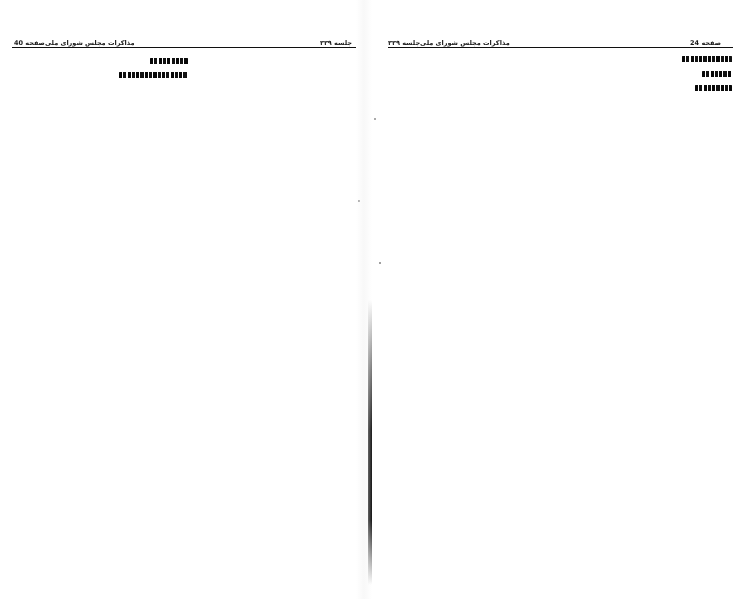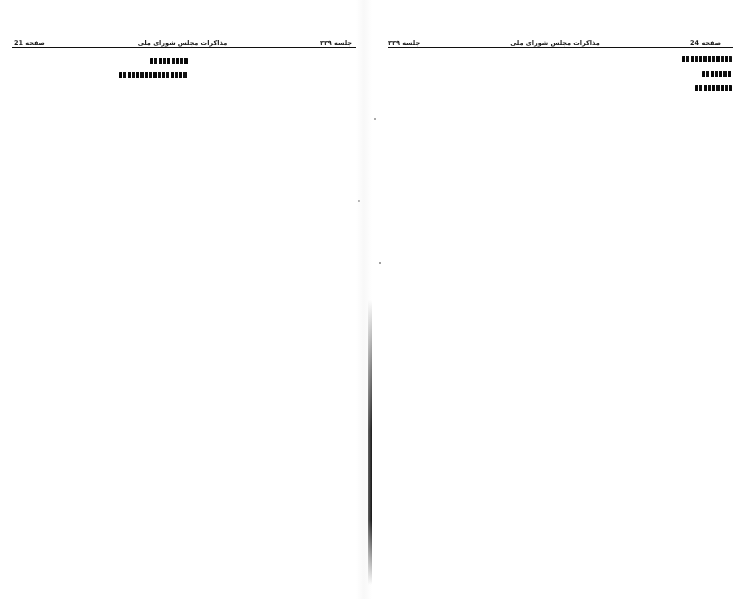--- a/index.html
+++ b/index.html
@@ -18,21 +18,21 @@
   .page-left{width:367px;}    
 
   
   .runhead{
     position:absolute;left:0;right:0;
     display:flex;flex-direction:row;align-items:flex-end;
     height:18px;
   }
   .runhead .cell{font-size:6.5px;color:#1a1a1a;white-space:nowrap;line-height:1;}
   .runhead .cell.side{flex:0 0 auto;font-weight:bold;letter-spacing:.2px;}
-  .runhead .cell.mid{flex:1 1 auto;text-align:center;font-weight:bold;letter-spacing:.2px;}
+  .runhead .cell.mid{flex:1 1 auto;text-align:left;font-weight:bold;letter-spacing:.2px;}
   .rule{position:absolute;height:1px;background:#101010;}
 
   
   .cols{position:absolute;display:flex;flex-direction:row;gap:0;}
   .col{box-sizing:border-box;}
 
   
   .para{margin:0 0 1.5px 0;}
   .ln{
     position:relative;
@@ -192,21 +192,21 @@
     <div class="edge-dark"></div>
     <div class="speck" style="left:6px;top:118px;width:2px;height:2px;"></div>
     <div class="speck" style="left:11px;top:262px;width:1.5px;height:1.5px;"></div>
   </div>
 
   <div class="page page-right">
 
     <div class="runhead" style="top:28px;left:14px;right:16px;">
       <div class="cell side">جلسه ۳۳۹</div>
       <div class="cell mid">مذاکرات مجلس شورای ملی</div>
-      <div class="cell side">صفحه 21</div>
+      <div class="cell side">صفحه 40</div>
     </div>
     <div class="rule" style="top:47px;left:12px;width:344px;"></div>
 
     <div class="cols" style="top:56px;left:10px;width:350px;">
 
       <div class="col" style="width:172px;padding-left:8px;">
         <div class="para">
           <span class="ln w96"></span><span class="ln w98"></span><span class="ln w92"></span>
           <span class="ln w96"></span><span class="ln w98"></span><span class="ln w94"></span>
           <span class="ln w90"></span><span class="ln w98"></span><span class="ln w96"></span>

